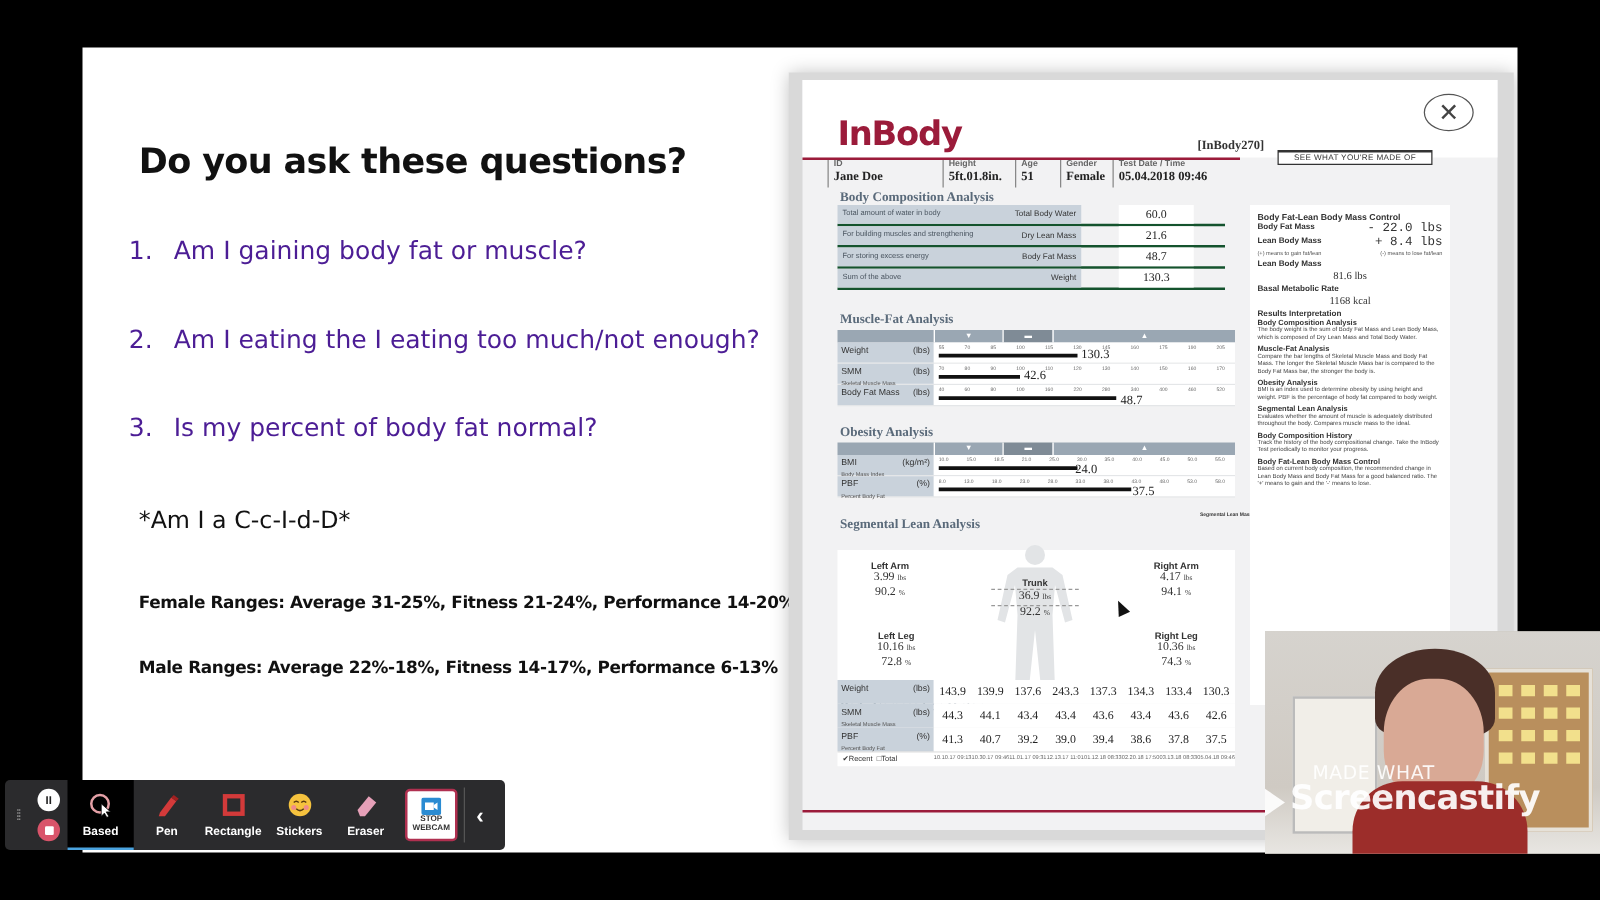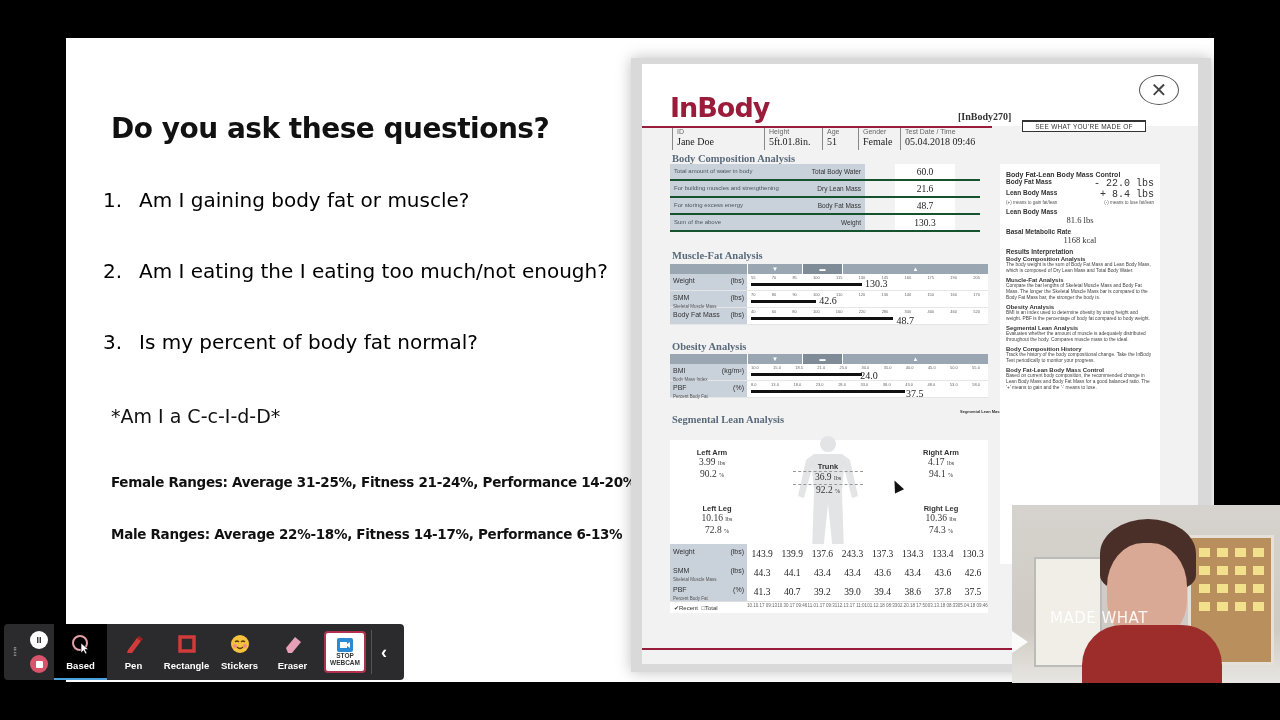--- a/index.html
+++ b/index.html
@@ -3,36 +3,36 @@
 <meta charset="utf-8">
 <style>
   * { box-sizing: border-box; margin: 0; padding: 0; }
   html, body { width: 1280px; height: 720px; background: #000; overflow: hidden; }
   body { position: relative; font-family: "Liberation Sans", sans-serif; }
 
   .slide { position: absolute; left: 66px; top: 38px; width: 1148px; height: 644px; background: #fff; overflow: hidden; }
 
   .slide-title { position: absolute; left: 45px; top: 74px; font-family: "DejaVu Sans", sans-serif; font-weight: bold; font-size: 28px; color: #111; letter-spacing: -0.5px; }
   .q-list { position: absolute; left: 37px; top: 150px; }
-  .q-item { position: absolute; left: 0; white-space: nowrap; font-family: "DejaVu Sans", sans-serif; font-size: 20px; color: #000000; }
+  .q-item { position: absolute; left: 0; white-space: nowrap; font-family: "DejaVu Sans", sans-serif; font-size: 20px; color: #4c1d95; }
   .q-item .num { display: inline-block; width: 36px; }
   .cidd { position: absolute; left: 45px; top: 367px; font-family: "DejaVu Sans", sans-serif; font-size: 19px; color: #111; }
   .range { position: absolute; left: 45px; font-family: "DejaVu Sans", sans-serif; font-weight: bold; font-size: 13.5px; color: #111; white-space: nowrap; letter-spacing: -0.3px; }
 
   
   .report-shadow { position: absolute; left: 565px; top: 20px; width: 580px; height: 614px; background: #d9d9d9; box-shadow: 0 0 14px rgba(0,0,0,0.25); }
   .report { position: absolute; left: 576px; top: 26px; width: 556px; height: 600px; background: #f2f2f3; }
   .report-top { position: absolute; left: 0; top: 0; width: 556px; height: 62px; background: #fff; }
   .logo { position: absolute; left: 28px; top: 28px; font-family: "DejaVu Sans", sans-serif; font-weight: bold; font-size: 27px; color: #9b1b3a; letter-spacing: -1px; }
   .model { position: absolute; left: 316px; top: 47px; font-family: "Liberation Serif", serif; font-size: 10px; font-weight: bold; color: #333; }
   .red-rule { position: absolute; left: 0; top: 62px; width: 350px; height: 2px; background: #9b1b3a; }
   .close-btn { position: absolute; left: 497px; top: 11px; width: 40px; height: 30px; border: 1.5px solid #555; border-radius: 50%; background: #fff; display: flex; align-items: center; justify-content: center; font-size: 20px; color: #444; }
   .see-btn { position: absolute; left: 380px; top: 56px; width: 124px; height: 12px; border: 1px solid #333; border-top-width: 2px; background: #fff; font-size: 6.5px; color: #333; text-align: center; line-height: 10px; letter-spacing: 0.3px; }
 
-  .id-row { position: absolute; left: 30px; top: 64px; height: 22px; display: flex; }
+  .id-row { position: absolute; left: 20px; top: 64px; height: 22px; display: flex; font-weight: bold; }
   .id-cell { border-left: 1px solid #888; padding-left: 4px; margin-right: 6px; }
   .id-cell .lab { font-size: 7px; color: #666; line-height: 8px; }
   .id-cell .val { font-family: "Liberation Serif", serif; font-size: 10px; color: #222; line-height: 11px; }
 
   .sec-title { position: absolute; font-family: "Liberation Serif", serif; font-weight: bold; font-size: 10.5px; color: #5a6a7a; }
 
   .bca-table { position: absolute; left: 28px; top: 100px; width: 310px; }
   .bca-row { display: flex; height: 17px; border-bottom: 2px solid #14532d; }
   .bca-desc { width: 110px; background: #c9d2db; font-size: 6px; color: #4a5560; padding-left: 4px; line-height: 15px; white-space: nowrap; overflow: hidden; }
   .bca-name { width: 85px; background: #c9d2db; font-size: 6.5px; color: #333; text-align: right; padding-right: 4px; line-height: 15px; white-space: nowrap; }
@@ -476,20 +476,21 @@
     <div class="wc-note" style="left:8px;top:64px"></div>
       <div class="wc-note" style="left:26px;top:64px"></div>
       <div class="wc-note" style="left:44px;top:64px"></div>
       <div class="wc-note" style="left:62px;top:64px"></div>
   </div>
   <div class="wc-hair"></div>
   <div class="wc-person-head"></div>
   <div class="wc-body"></div>
   <div class="wc-play"></div>
   <div class="wc-made">MADE WHAT</div>
+  <div class="wc-brand">Screencastify</div>
 </div>
 
 <div class="toolbar">
   <div class="tb-grip">⁞⁞</div>
   <div class="tb-rec">
     <div class="tb-pause">II</div>
     <div class="tb-stop">
         <i></i>
       </div>
   </div>

